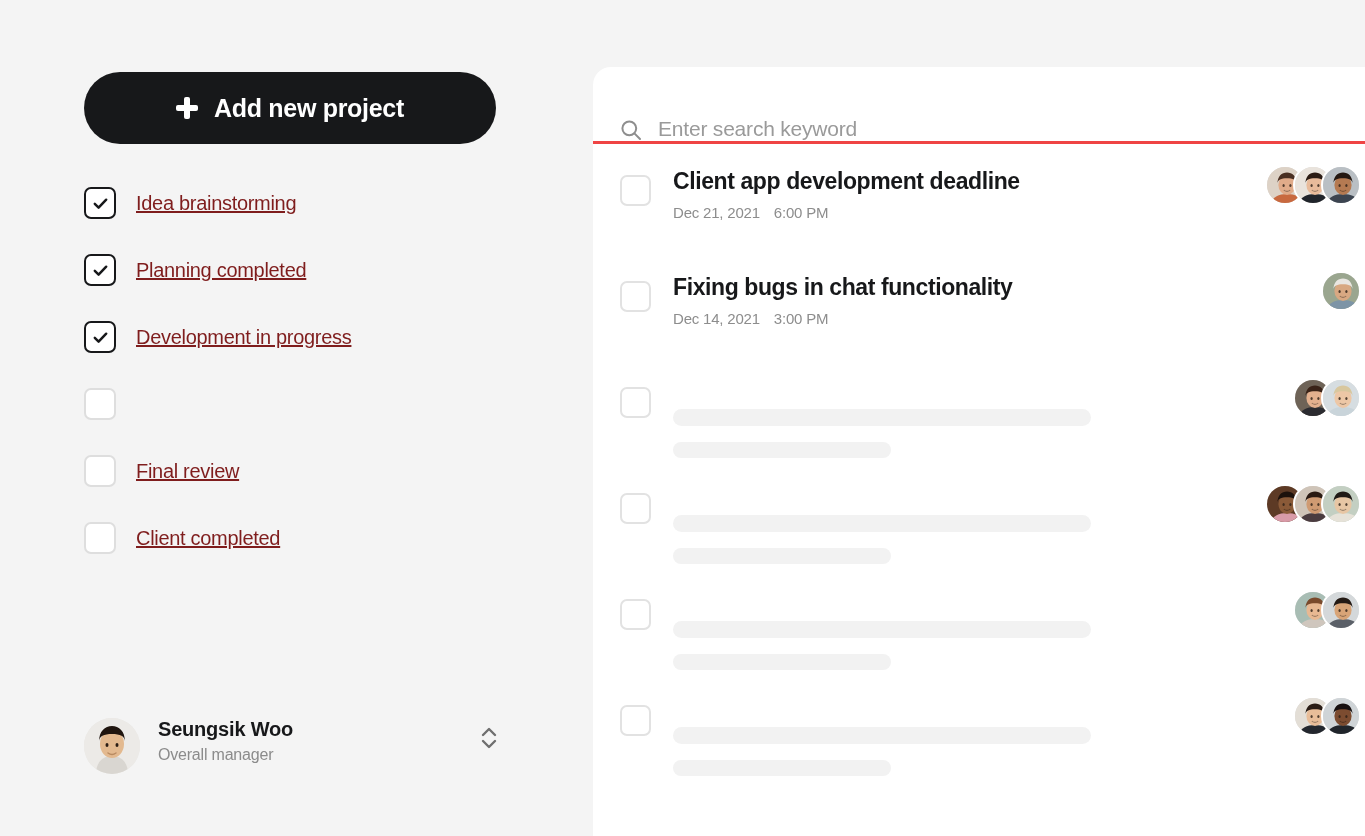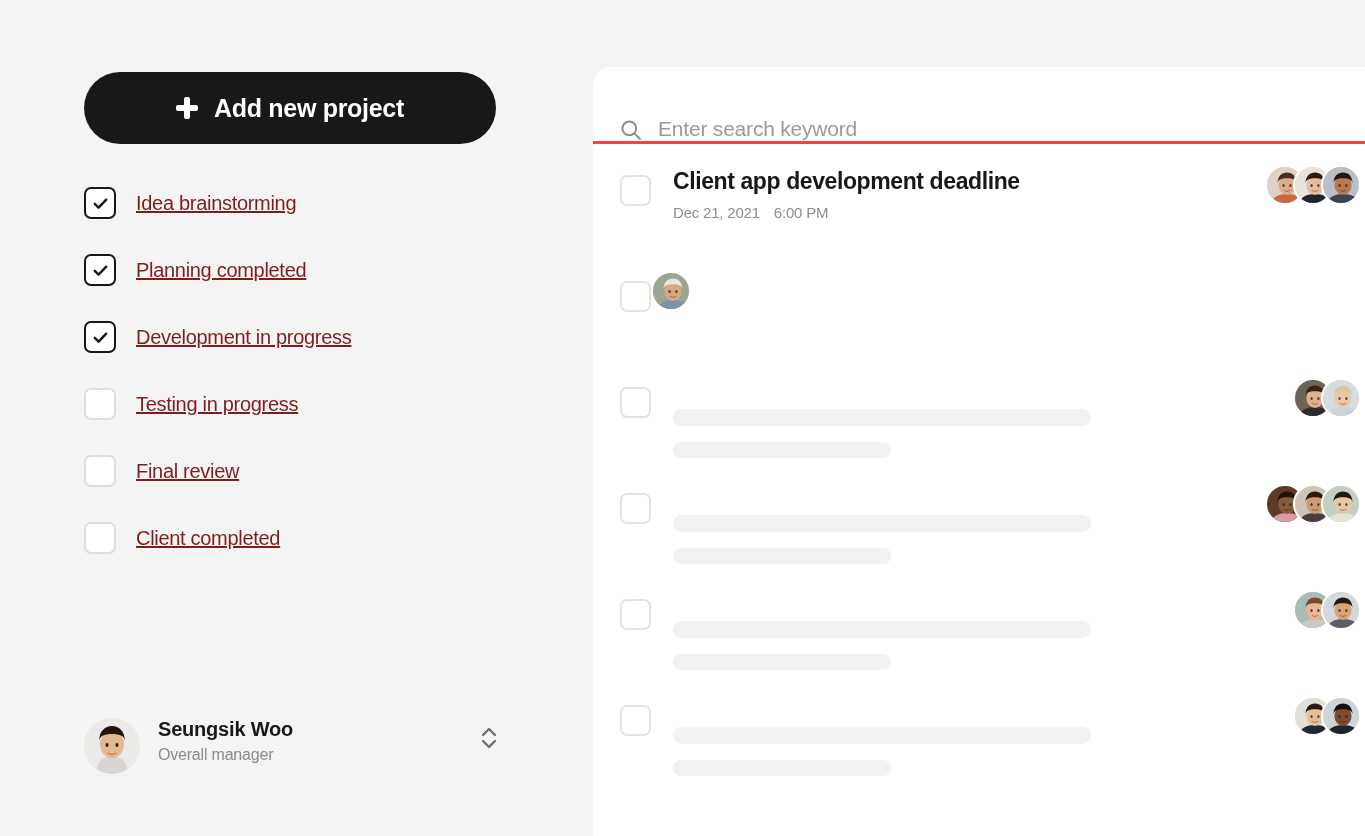--- a/index.html
+++ b/index.html
@@ -143,21 +143,20 @@
         <div class="todo-item">
           <div class="cbox checked">
             <svg viewBox="0 0 20 20" width="19" height="19" aria-hidden="true">
               <path d="M4 10.4l4 4 8-8.4" stroke="#17181a" stroke-width="2.6" fill="none" stroke-linecap="round" stroke-linejoin="round"></path>
             </svg>
           </div>
           <span class="todo-label">Development in progress</span>
         </div>
         <div class="todo-item">
           <div class="cbox"></div>
-          <span class="todo-label">Testing in progress</span>
         </div>
         <div class="todo-item">
           <div class="cbox"></div>
           <span class="todo-label">Final review</span>
         </div>
         <div class="todo-item">
           <div class="cbox"></div>
           <span class="todo-label">Client completed</span>
         </div>
       </div>
@@ -231,20 +230,24 @@
                 <ellipse cx="20" cy="18" rx="8.6" ry="10" fill="#b57a52"></ellipse>
                 <path d="M10.4 17c0-8 4.3-11.6 9.6-11.6S29.6 9 29.6 17c0-4.4-3.9-5.8-9.6-5.8s-9.6 1.4-9.6 5.8z" fill="#241812"></path>
                 <ellipse cx="16.6" cy="18.4" rx="1.1" ry="1.5" fill="#2c1f17" opacity="0.8"></ellipse>
                 <ellipse cx="23.4" cy="18.4" rx="1.1" ry="1.5" fill="#2c1f17" opacity="0.8"></ellipse>
                 <path d="M17.2 23.4q2.8 2 5.6 0" stroke="#00000055" stroke-width="1.1" fill="none" stroke-linecap="round"></path>
               </svg></div>
           </div>
         </div>
         <div class="row">
           <div class="row-cbox"></div>
+          <div class="row-body">
+            <div class="row-title">Fixing bugs in chat functionality</div>
+            <div class="row-sub"><span>Dec 14, 2021</span><span class="sep"></span><span>3:00 PM</span></div>
+          </div>
           <div class="avatars">
             <div class="av"><svg viewBox="0 0 40 40" width="40" height="40" aria-hidden="true">
                 <rect width="40" height="40" fill="#9aa68f"></rect>
                 <path d="M3 40c1-9 7-13 17-13s16 4 17 13z" fill="#7d94a6"></path>
                 <ellipse cx="20" cy="18" rx="8.6" ry="10" fill="#d8a882"></ellipse>
                 <path d="M10.4 17c0-8 4.3-11.6 9.6-11.6S29.6 9 29.6 17c0-4.4-3.9-5.8-9.6-5.8s-9.6 1.4-9.6 5.8z" fill="#e9e6e1"></path>
                 <ellipse cx="16.6" cy="18.4" rx="1.1" ry="1.5" fill="#2c1f17" opacity="0.8"></ellipse>
                 <ellipse cx="23.4" cy="18.4" rx="1.1" ry="1.5" fill="#2c1f17" opacity="0.8"></ellipse>
                 <path d="M17.2 23.4q2.8 2 5.6 0" stroke="#00000055" stroke-width="1.1" fill="none" stroke-linecap="round"></path>
               </svg></div>

